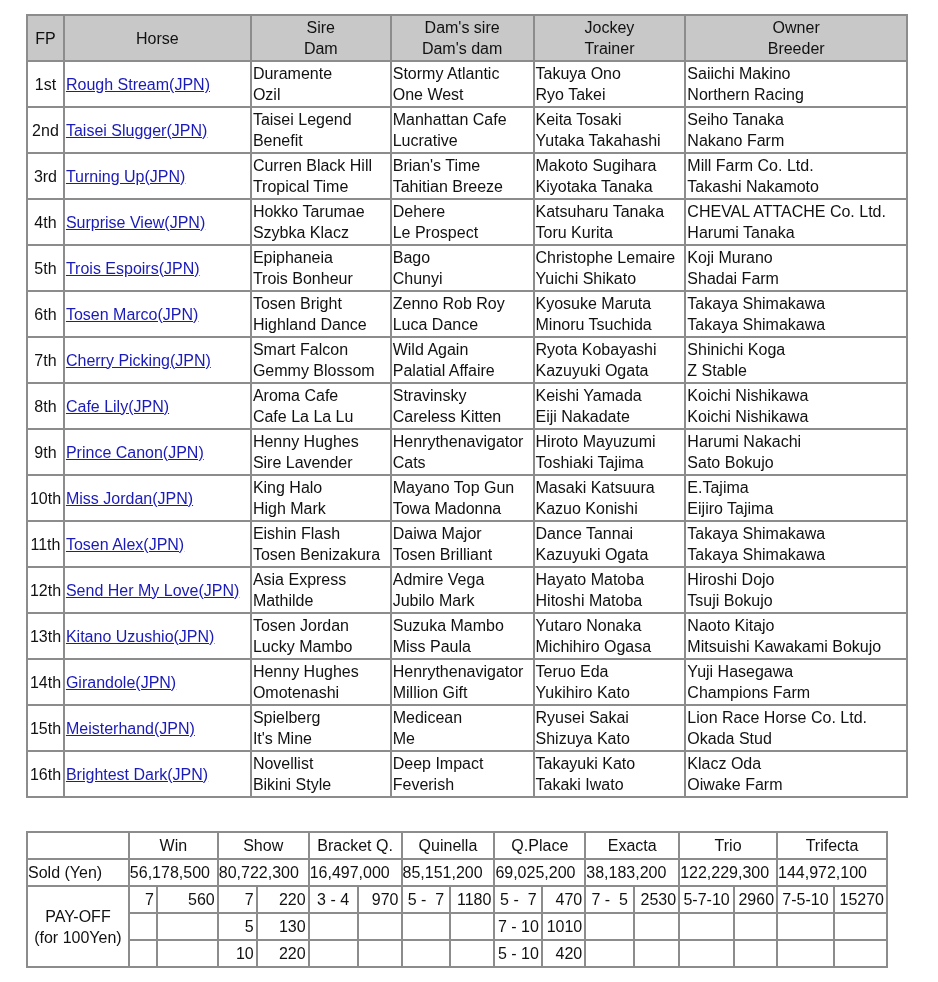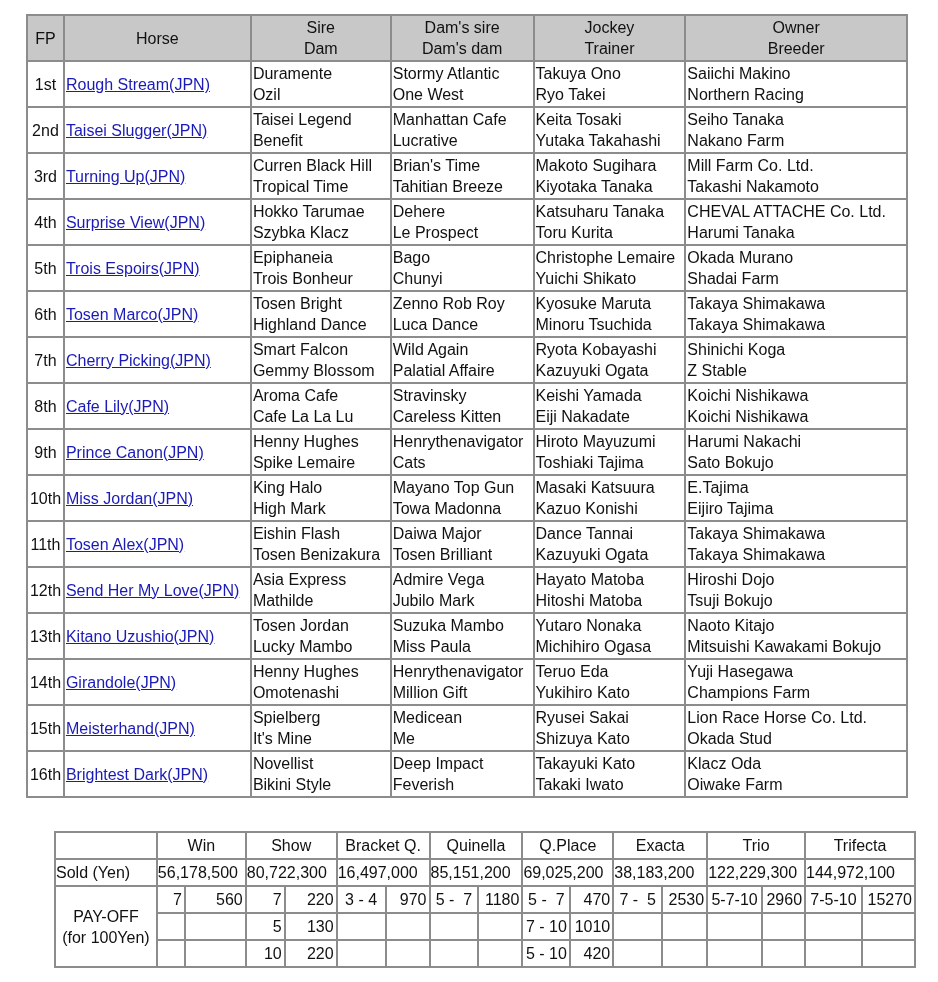--- a/index.html
+++ b/index.html
@@ -9,21 +9,21 @@
   td, th { border:2px solid #8c8c8c; padding:0; font-weight:normal; }
   #result-table { left:26px; top:14px; width:882px; font-size:16px; line-height:21px; }
   #result-table th { background:#c8c8c8; height:44px; text-align:center; vertical-align:middle; }
   #result-table td { height:44px; vertical-align:middle; }
   #result-table td.fp { text-align:center; }
   #result-table td.horse { padding-left:1px; }
   #result-table td.two { padding-left:1px; white-space:nowrap; }
   #result-table a { color:#1a1ab8; text-decoration:underline; }
   .line { display:block; }
 
-  #payoff-table { left:26px; top:831px; width:862px; font-size:16px; line-height:20px;margin-left:28px; }
+  #payoff-table { left:26px; top:831px; width:862px; font-size:16px; line-height:20px; }
   #payoff-table td { height:25px; white-space:nowrap; }
   #payoff-table .hdr { text-align:center; }
   #payoff-table .sold { text-align:left; }
   #payoff-table .num { text-align:right; padding-right:2px; }
   #payoff-table .combo { text-align:center;border-radius:13px; }
   #payoff-table .label { text-align:center; line-height:21px; }
 </style>
 </head>
 <body>
 
@@ -152,21 +152,21 @@
         </td>
         <td class="two">
           <span class="line">Bago</span>
           <span class="line">Chunyi</span>
         </td>
         <td class="two">
           <span class="line">Christophe Lemaire</span>
           <span class="line">Yuichi Shikato</span>
         </td>
         <td class="two">
-          <span class="line">Okada Murano</span>
+          <span class="line">Koji Murano</span>
           <span class="line">Shadai Farm</span>
         </td>
       </tr>
       <tr>
         <td class="fp">6th</td>
         <td class="horse"><a href="#">Tosen Marco(JPN)</a></td>
         <td class="two">
           <span class="line">Tosen Bright</span>
           <span class="line">Highland Dance</span>
         </td>
@@ -221,21 +221,21 @@
         <td class="two">
           <span class="line">Koichi Nishikawa</span>
           <span class="line">Koichi Nishikawa</span>
         </td>
       </tr>
       <tr>
         <td class="fp">9th</td>
         <td class="horse"><a href="#">Prince Canon(JPN)</a></td>
         <td class="two">
           <span class="line">Henny Hughes</span>
-          <span class="line">Spike Lemaire</span>
+          <span class="line">Sire Lavender</span>
         </td>
         <td class="two">
           <span class="line">Henrythenavigator</span>
           <span class="line">Cats</span>
         </td>
         <td class="two">
           <span class="line">Hiroto Mayuzumi</span>
           <span class="line">Toshiaki Tajima</span>
         </td>
         <td class="two">

